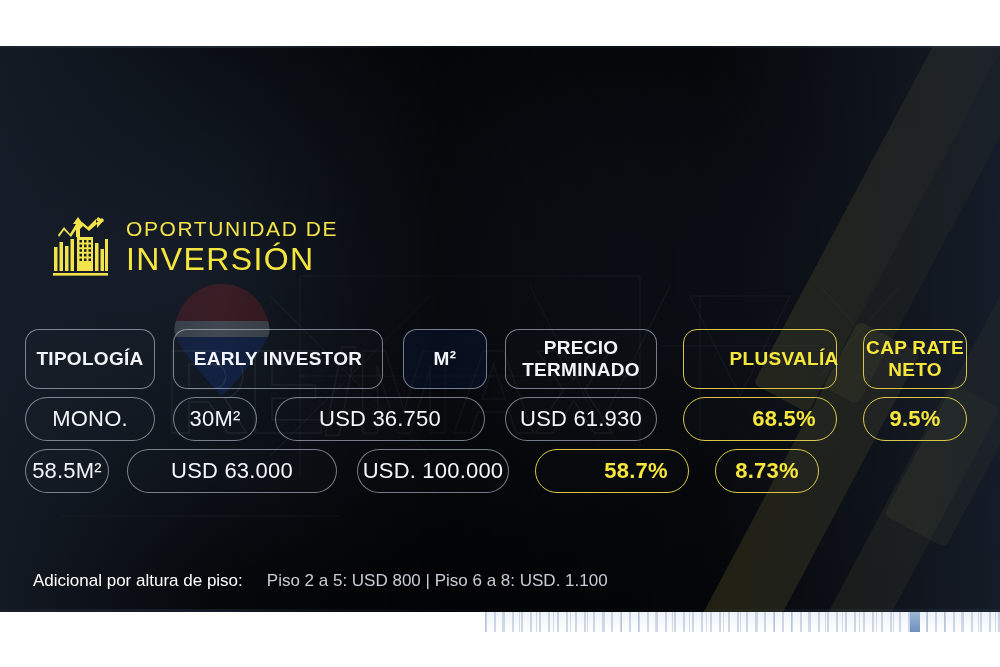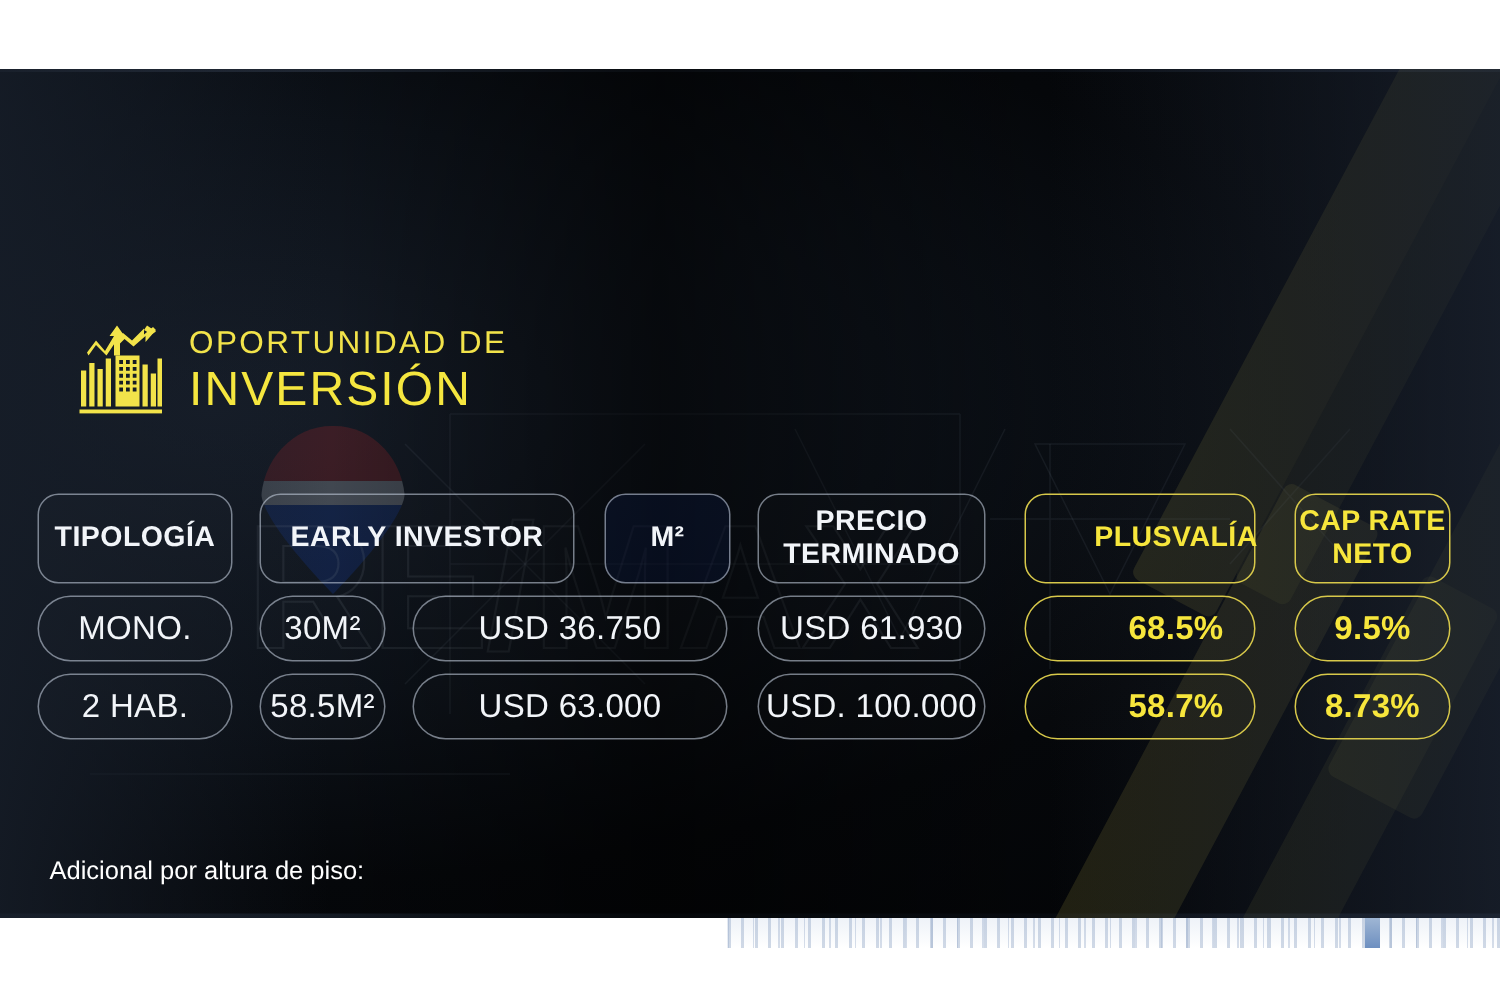--- a/index.html
+++ b/index.html
@@ -233,28 +233,28 @@
       <div class="trow">
         <div class="cell val c1">MONO.</div>
         <div class="cell val c2">30M²</div>
         <div class="cell val c3">USD 36.750</div>
         <div class="cell val c4">USD 61.930</div>
         <div class="cell val c5 gold">68.5%</div>
         <div class="cell val c6 gold">9.5%</div>
       </div>
 
       <div class="trow">
-        <div class="cell val c1">2 HAB.</div>
         <div class="cell val c2">58.5M²</div>
         <div class="cell val c3">USD 63.000</div>
         <div class="cell val c4">USD. 100.000</div>
         <div class="cell val c5 gold">58.7%</div>
         <div class="cell val c6 gold">8.73%</div>
       </div>
 
     </div>
 
     <div class="footer">
       <span class="f-label">Adicional por altura de piso:</span>
+      <span class="f-value">Piso 2 a 5: USD 800 | Piso 6 a 8: USD. 1.100</span>
     </div>
 
   </div>
 </div>
 
 </body></html>

